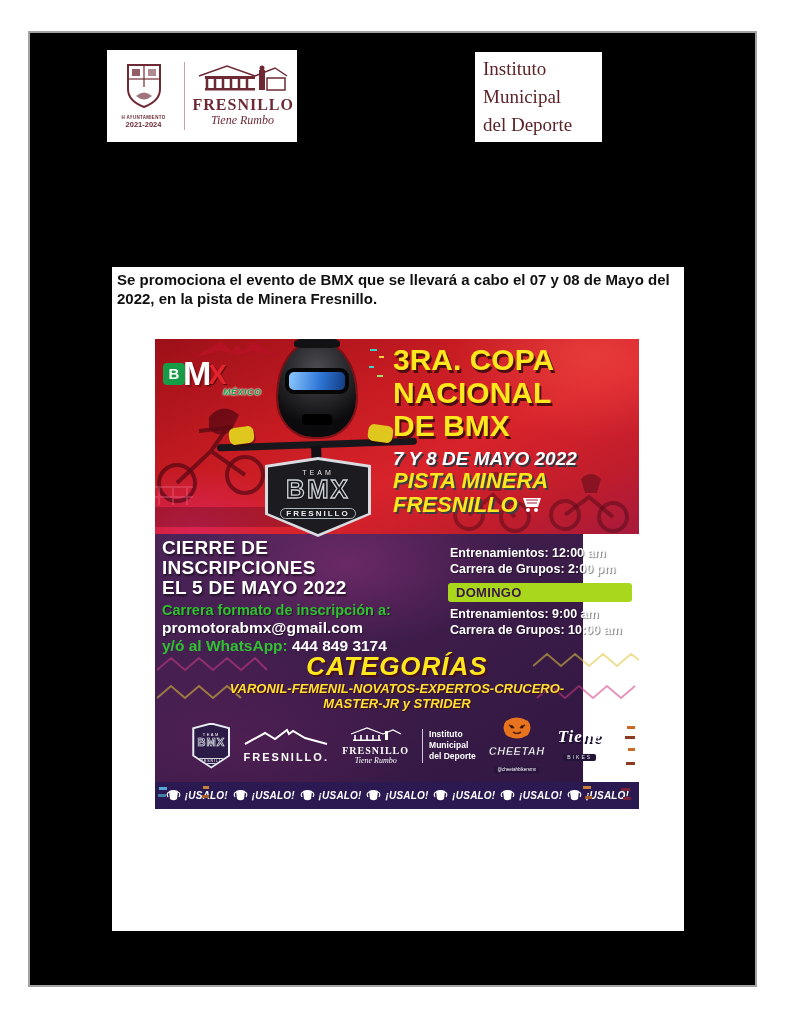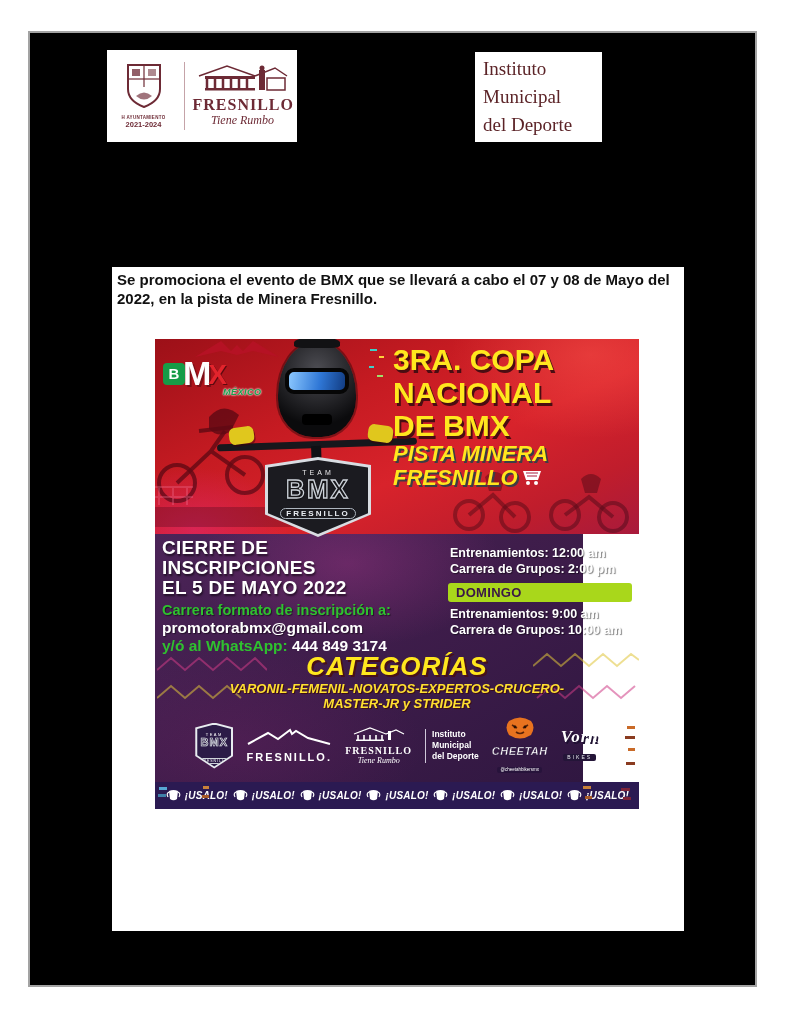--- a/index.html
+++ b/index.html
@@ -263,20 +263,21 @@
 
         <div class="dash" style="left:215px; top:10px; width:7px; height:2px; background:#3fd0c8;"></div>
         <div class="dash" style="left:224px; top:17px; width:5px; height:2px; background:#ffd23a;"></div>
         <div class="dash" style="left:214px; top:27px; width:5px; height:2px; background:#3fd0c8;"></div>
         <div class="dash" style="left:222px; top:36px; width:6px; height:2px; background:#9fe06a;"></div>
 
         <div class="title-block">
           <div class="t-main">3RA. COPA</div>
           <div class="t-main">NACIONAL</div>
           <div class="t-main">DE BMX</div>
+          <div class="t-date">7 Y 8 DE MAYO 2022</div>
           <div class="t-venue">PISTA MINERA</div>
           <div class="t-venue"><span>FRESNILLO</span><span class="cart-icon-wrap"><svg width="20" height="16" viewBox="0 0 20 16">
                   <path d="M1 1 L19 1 L16 10 L4 10 Z" fill="#fff"></path>
                   <path d="M4 3 L16 3 M5 6 L15 6" stroke="#a81a3c" stroke-width="1"></path>
                   <circle cx="6" cy="13" r="2" fill="#fff"></circle>
                   <circle cx="14" cy="13" r="2" fill="#fff"></circle>
                 </svg></span></div>
         </div>
 
         <div class="badge">
@@ -366,21 +367,21 @@
             <svg width="34" height="24" viewBox="0 0 34 24">
               <path d="M6 4 Q17 -3 28 4 Q33 10 28 18 Q17 25 6 18 Q1 10 6 4 Z" fill="#e8731f"></path>
               <path d="M9 8 l5 3 M25 8 l-5 3 M13 15 q4 3 8 0" stroke="#5a2408" stroke-width="1.6" fill="none"></path>
               <circle cx="12" cy="10" r="1.4" fill="#2a1004"></circle>
                 <circle cx="22" cy="10" r="1.4" fill="#2a1004"></circle>
             </svg>
             <div class="ch-name">CHEETAH</div>
             <div class="ch-handle">@cheetahbikersmx</div>
           </div>
           <div class="sp sp-vorn">
-            <div class="v-name">Vorn</div>
+            <div class="v-name">Tiene</div>
             <div class="v-sub">BIKES</div>
           </div>
         </div>
 
         <div class="dash" style="left:472px; top:192px; width:8px; height:3px; background:#c96a28;"></div>
         <div class="dash" style="left:470px; top:202px; width:10px; height:3px; background:#8a3b20;"></div>
         <div class="dash" style="left:473px; top:214px; width:7px; height:3px; background:#c96a28;"></div>
         <div class="dash" style="left:471px; top:228px; width:9px; height:3px; background:#8a3b20;"></div>
       </div>
 

